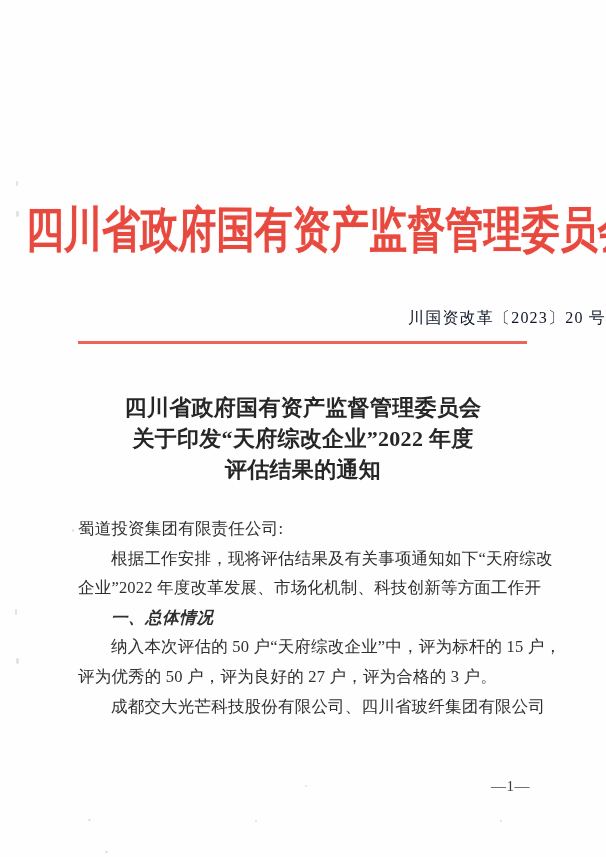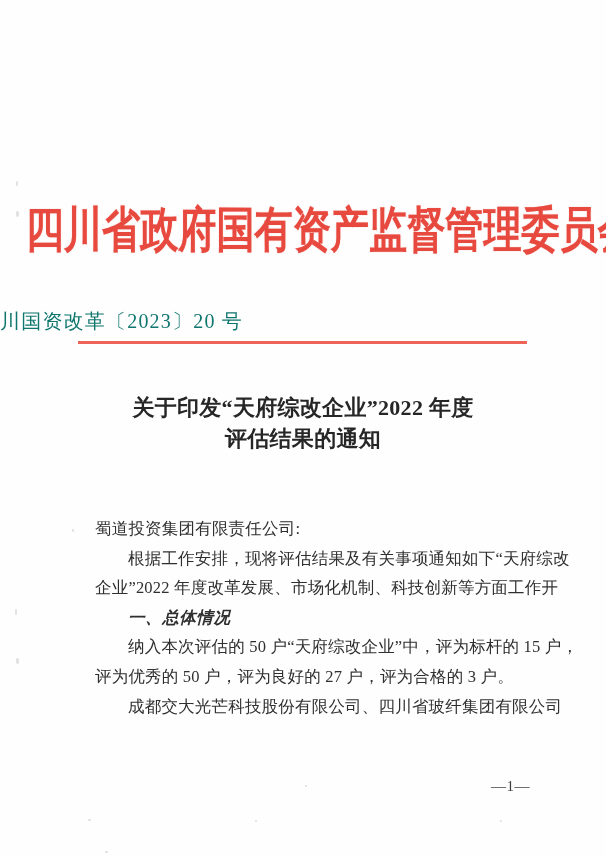--- a/index.html
+++ b/index.html
@@ -48,24 +48,24 @@
     white-space: nowrap;
     text-shadow: 0 0 1px rgba(232,73,63,.5);
   }
 
   
   .docnum {
     position: absolute;
     left: 0;
     right: 0;
     top: 308px;
-    text-align: left;
-    font-size: 20px;
+    text-align: right;
+    font-size: 16px;
     letter-spacing: 1.2px;
-    color: #0f766e;
+    color: #0f172a;
   }
 
   
   .red-rule {
     position: absolute;
     left: 78px;
     width: 449px;
     top: 341px;
     height: 3px;
     background: #ec6458;
@@ -89,21 +89,20 @@
   
   .body-block {
     position: absolute;
     left: 78px;
     width: 452px;
     top: 514px;
     font-size: 16.5px;
     line-height: 29.6px;
     color: #2f2f2f;
     letter-spacing: .2px;
-    margin-left: 17px;
   }
   .body-block p {
     margin: 0;
     white-space: nowrap;
   }
   .indent { text-indent: 33px; }
   .sec-head {
     font-weight: 700;
     text-indent: 33px;
     letter-spacing: .6px;
@@ -140,20 +139,21 @@
 
   <div class="masthead">
     <span class="masthead-text">四川省政府国有资产监督管理委员会文件</span>
   </div>
 
   <div class="docnum">川国资改革〔2023〕20 号</div>
 
   <div class="red-rule"></div>
 
   <div class="doc-title">
+    <div>四川省政府国有资产监督管理委员会</div>
     <div>关于印发“天府综改企业”2022 年度</div>
     <div>评估结果的通知</div>
   </div>
 
   <div class="body-block">
     <p>蜀道投资集团有限责任公司:</p>
     <p class="indent">根据工作安排，现将评估结果及有关事项通知如下“天府综改</p>
     <p>企业”2022 年度改革发展、市场化机制、科技创新等方面工作开</p>
     <p class="sec-head">一、总体情况</p>
     <p class="indent">纳入本次评估的 50 户“天府综改企业”中，评为标杆的 15 户，</p>

